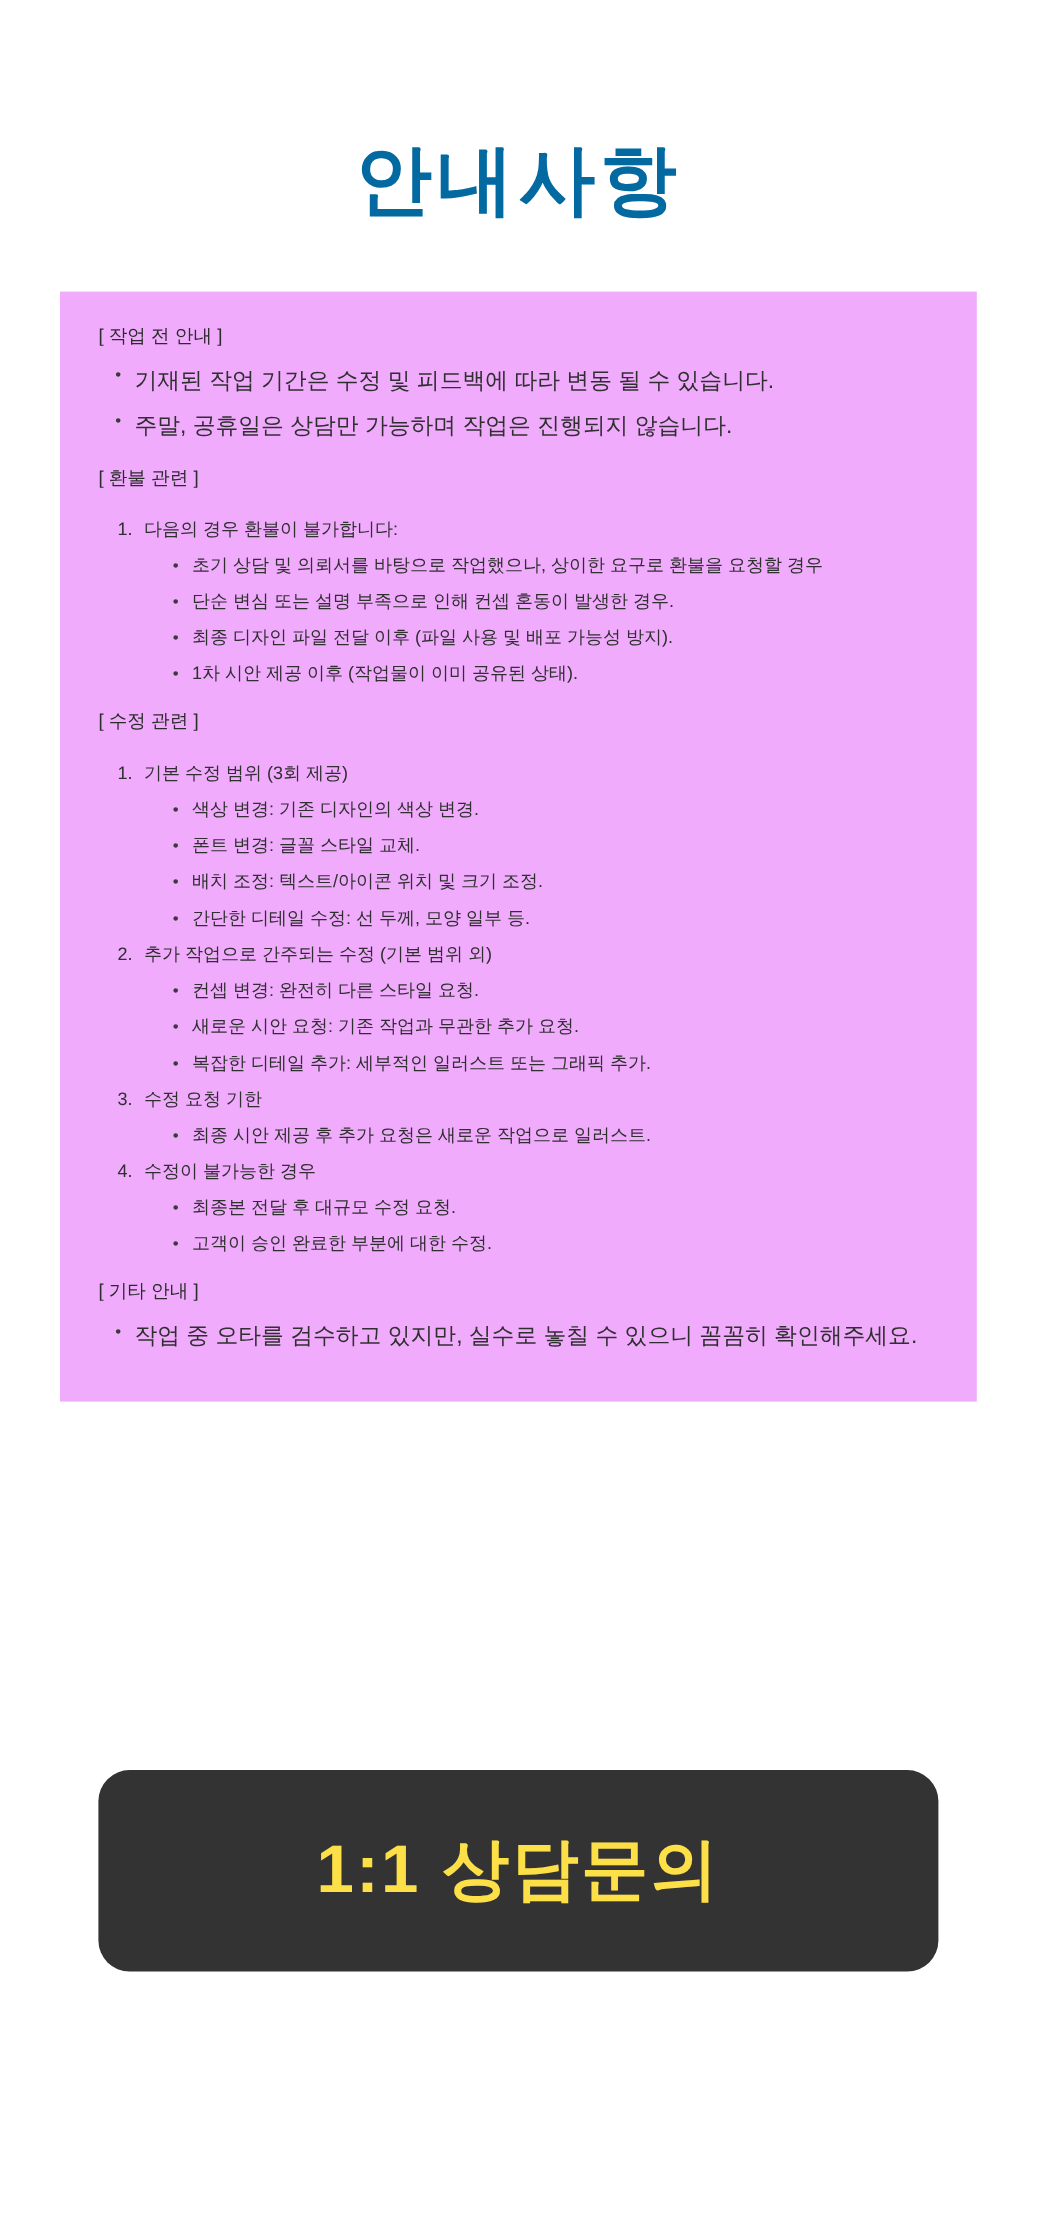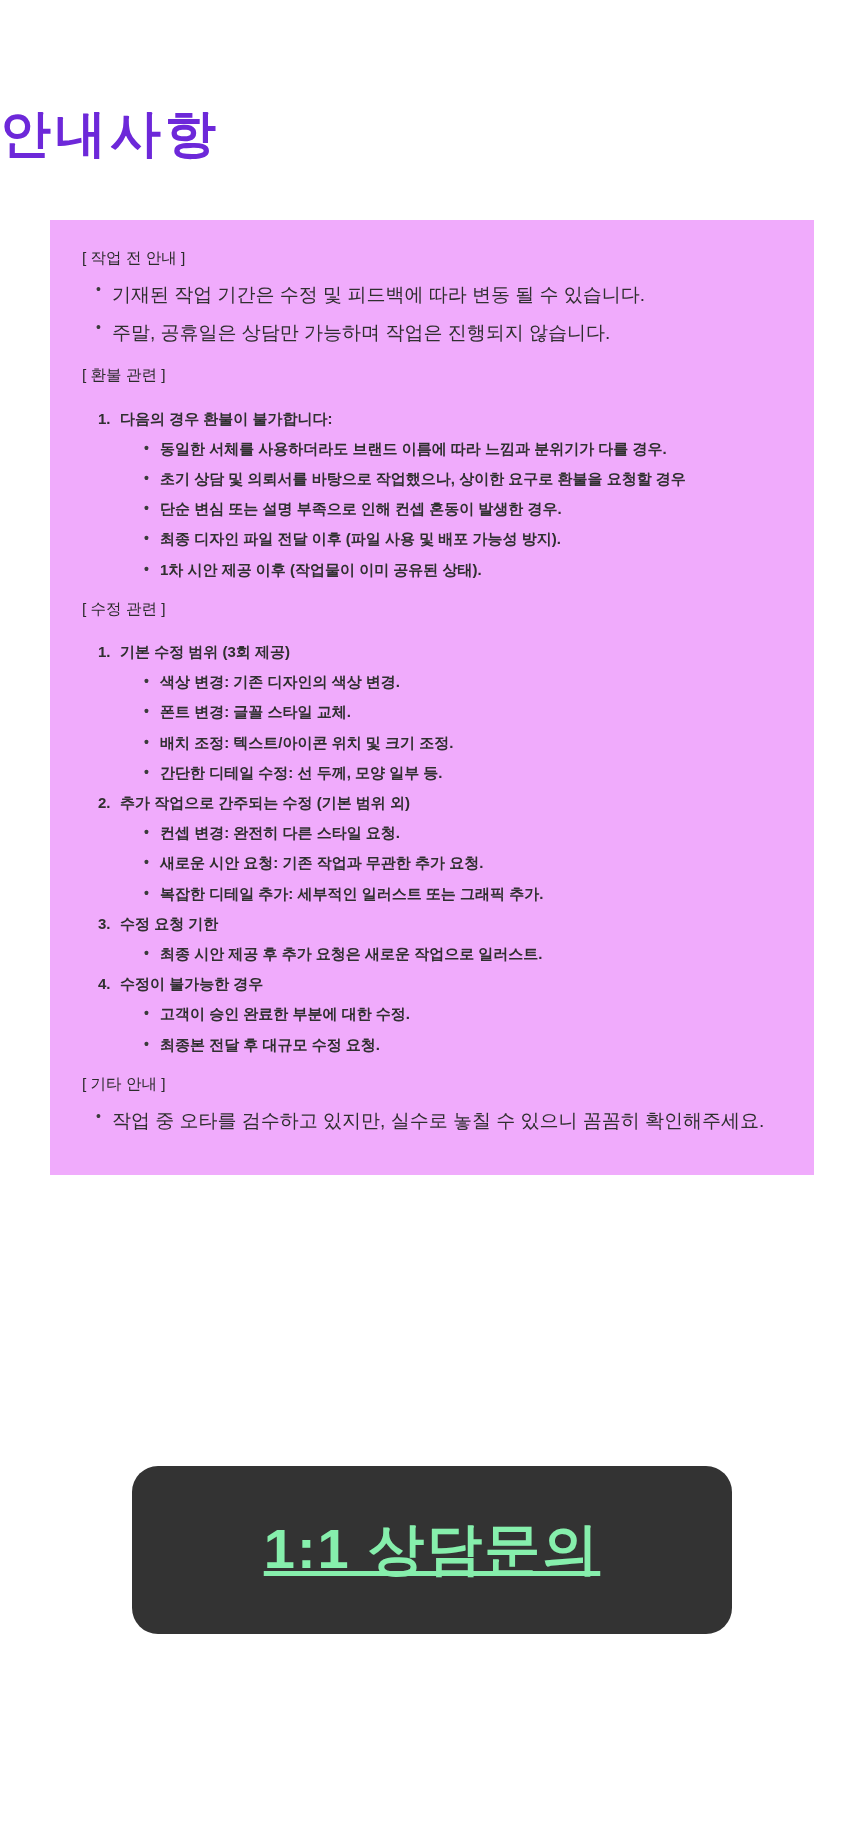--- a/index.html
+++ b/index.html
@@ -19,25 +19,25 @@
 
   .page {
     width: 864px;
     height: 1845px;
     position: relative;
     background: #ffffff;
   }
 
   
   .title {
-    text-align: left;
-    font-size: 51px;
+    text-align: center;
+    font-size: 64px;
     font-weight: bold;
     letter-spacing: 4px;
-    color: #6d28d9;
+    color: #0369a1;
     padding-top: 72px;
     line-height: 1.1;
   }
 
   
   .notice-panel {
     margin: 58px 50px 0 50px;
     background: #f0abfc;
     padding: 26px 28px 30px 28px;
   }
@@ -68,21 +68,21 @@
   .lvl1 > li::before {
     content: "•";
     position: absolute;
     left: 2px;
     top: 0;
     font-size: 14px;
     color: #3a3a3a;
   }
 
   
-  .num { margin: 16px 0 2px 20px; counter-reset: numitem; font-weight: bold; }
+  .num { margin: 16px 0 2px 20px; counter-reset: numitem; }
   .num > li {
     position: relative;
     padding-left: 22px;
     font-size: 15px;
     line-height: 2.0;
     color: #2f2f2f;
     counter-increment: numitem;
   }
   .num > li::before {
     content: counter(numitem) ".";
@@ -117,35 +117,34 @@
   
   .cta-wrap {
     position: absolute;
     left: 0;
     right: 0;
     top: 1432px;
     display: flex;
     justify-content: center;
   }
   .cta {
-    width: 600px;
+    width: 700px;
     height: 168px;
     background: #333333;
     border-radius: 26px;
     display: flex;
     align-items: center;
     justify-content: center;
-    color: #86efac;
+    color: #fde047;
     font-size: 56px;
     font-weight: bold;
     letter-spacing: 2px;
     cursor: pointer;
     border: none;
     font-family: "Liberation Sans", "DejaVu Sans", sans-serif;
-    text-decoration: underline;
   }
 </style>
 </head>
 <body>
 
 <div class="page">
 
   <h1 class="title">안내사항</h1>
 
   <div class="notice-panel">
@@ -154,21 +153,20 @@
     <ul class="lvl1">
       <li>기재된 작업 기간은 수정 및 피드백에 따라 변동 될 수 있습니다.</li>
       <li>주말, 공휴일은 상담만 가능하며 작업은 진행되지 않습니다.</li>
     </ul>
 
     <div class="section-head spaced">[ 환불 관련 ]</div>
     <ol class="num">
       <li>
         <span>다음의 경우 환불이 불가합니다:</span>
         <ul class="sub">
-          <li>동일한 서체를 사용하더라도 브랜드 이름에 따라 느낌과 분위기가 다를 경우.</li>
           <li>초기 상담 및 의뢰서를 바탕으로 작업했으나,  상이한 요구로 환불을 요청할 경우</li>
           <li>단순 변심 또는 설명 부족으로 인해 컨셉 혼동이 발생한 경우.</li>
           <li>최종 디자인 파일 전달 이후 (파일 사용 및 배포 가능성 방지).</li>
           <li>1차 시안 제공 이후 (작업물이 이미 공유된 상태).</li>
         </ul>
       </li>
     </ol>
 
     <div class="section-head spaced">[ 수정 관련 ]</div>
     <ol class="num">
@@ -191,22 +189,22 @@
       </li>
       <li>
         <span>수정 요청 기한</span>
         <ul class="sub">
           <li>최종 시안 제공 후 추가 요청은 새로운 작업으로 일러스트.</li>
         </ul>
       </li>
       <li>
         <span>수정이 불가능한 경우</span>
         <ul class="sub">
+          <li>최종본 전달 후 대규모 수정 요청.</li>
           <li>고객이 승인 완료한 부분에 대한 수정.</li>
-          <li>최종본 전달 후 대규모 수정 요청.</li>
         </ul>
       </li>
     </ol>
 
     <div class="section-head spaced">[ 기타 안내 ]</div>
     <ul class="lvl1 tight">
       <li>작업 중 오타를 검수하고 있지만, 실수로 놓칠 수 있으니 꼼꼼히 확인해주세요.</li>
     </ul>
 
   </div>

